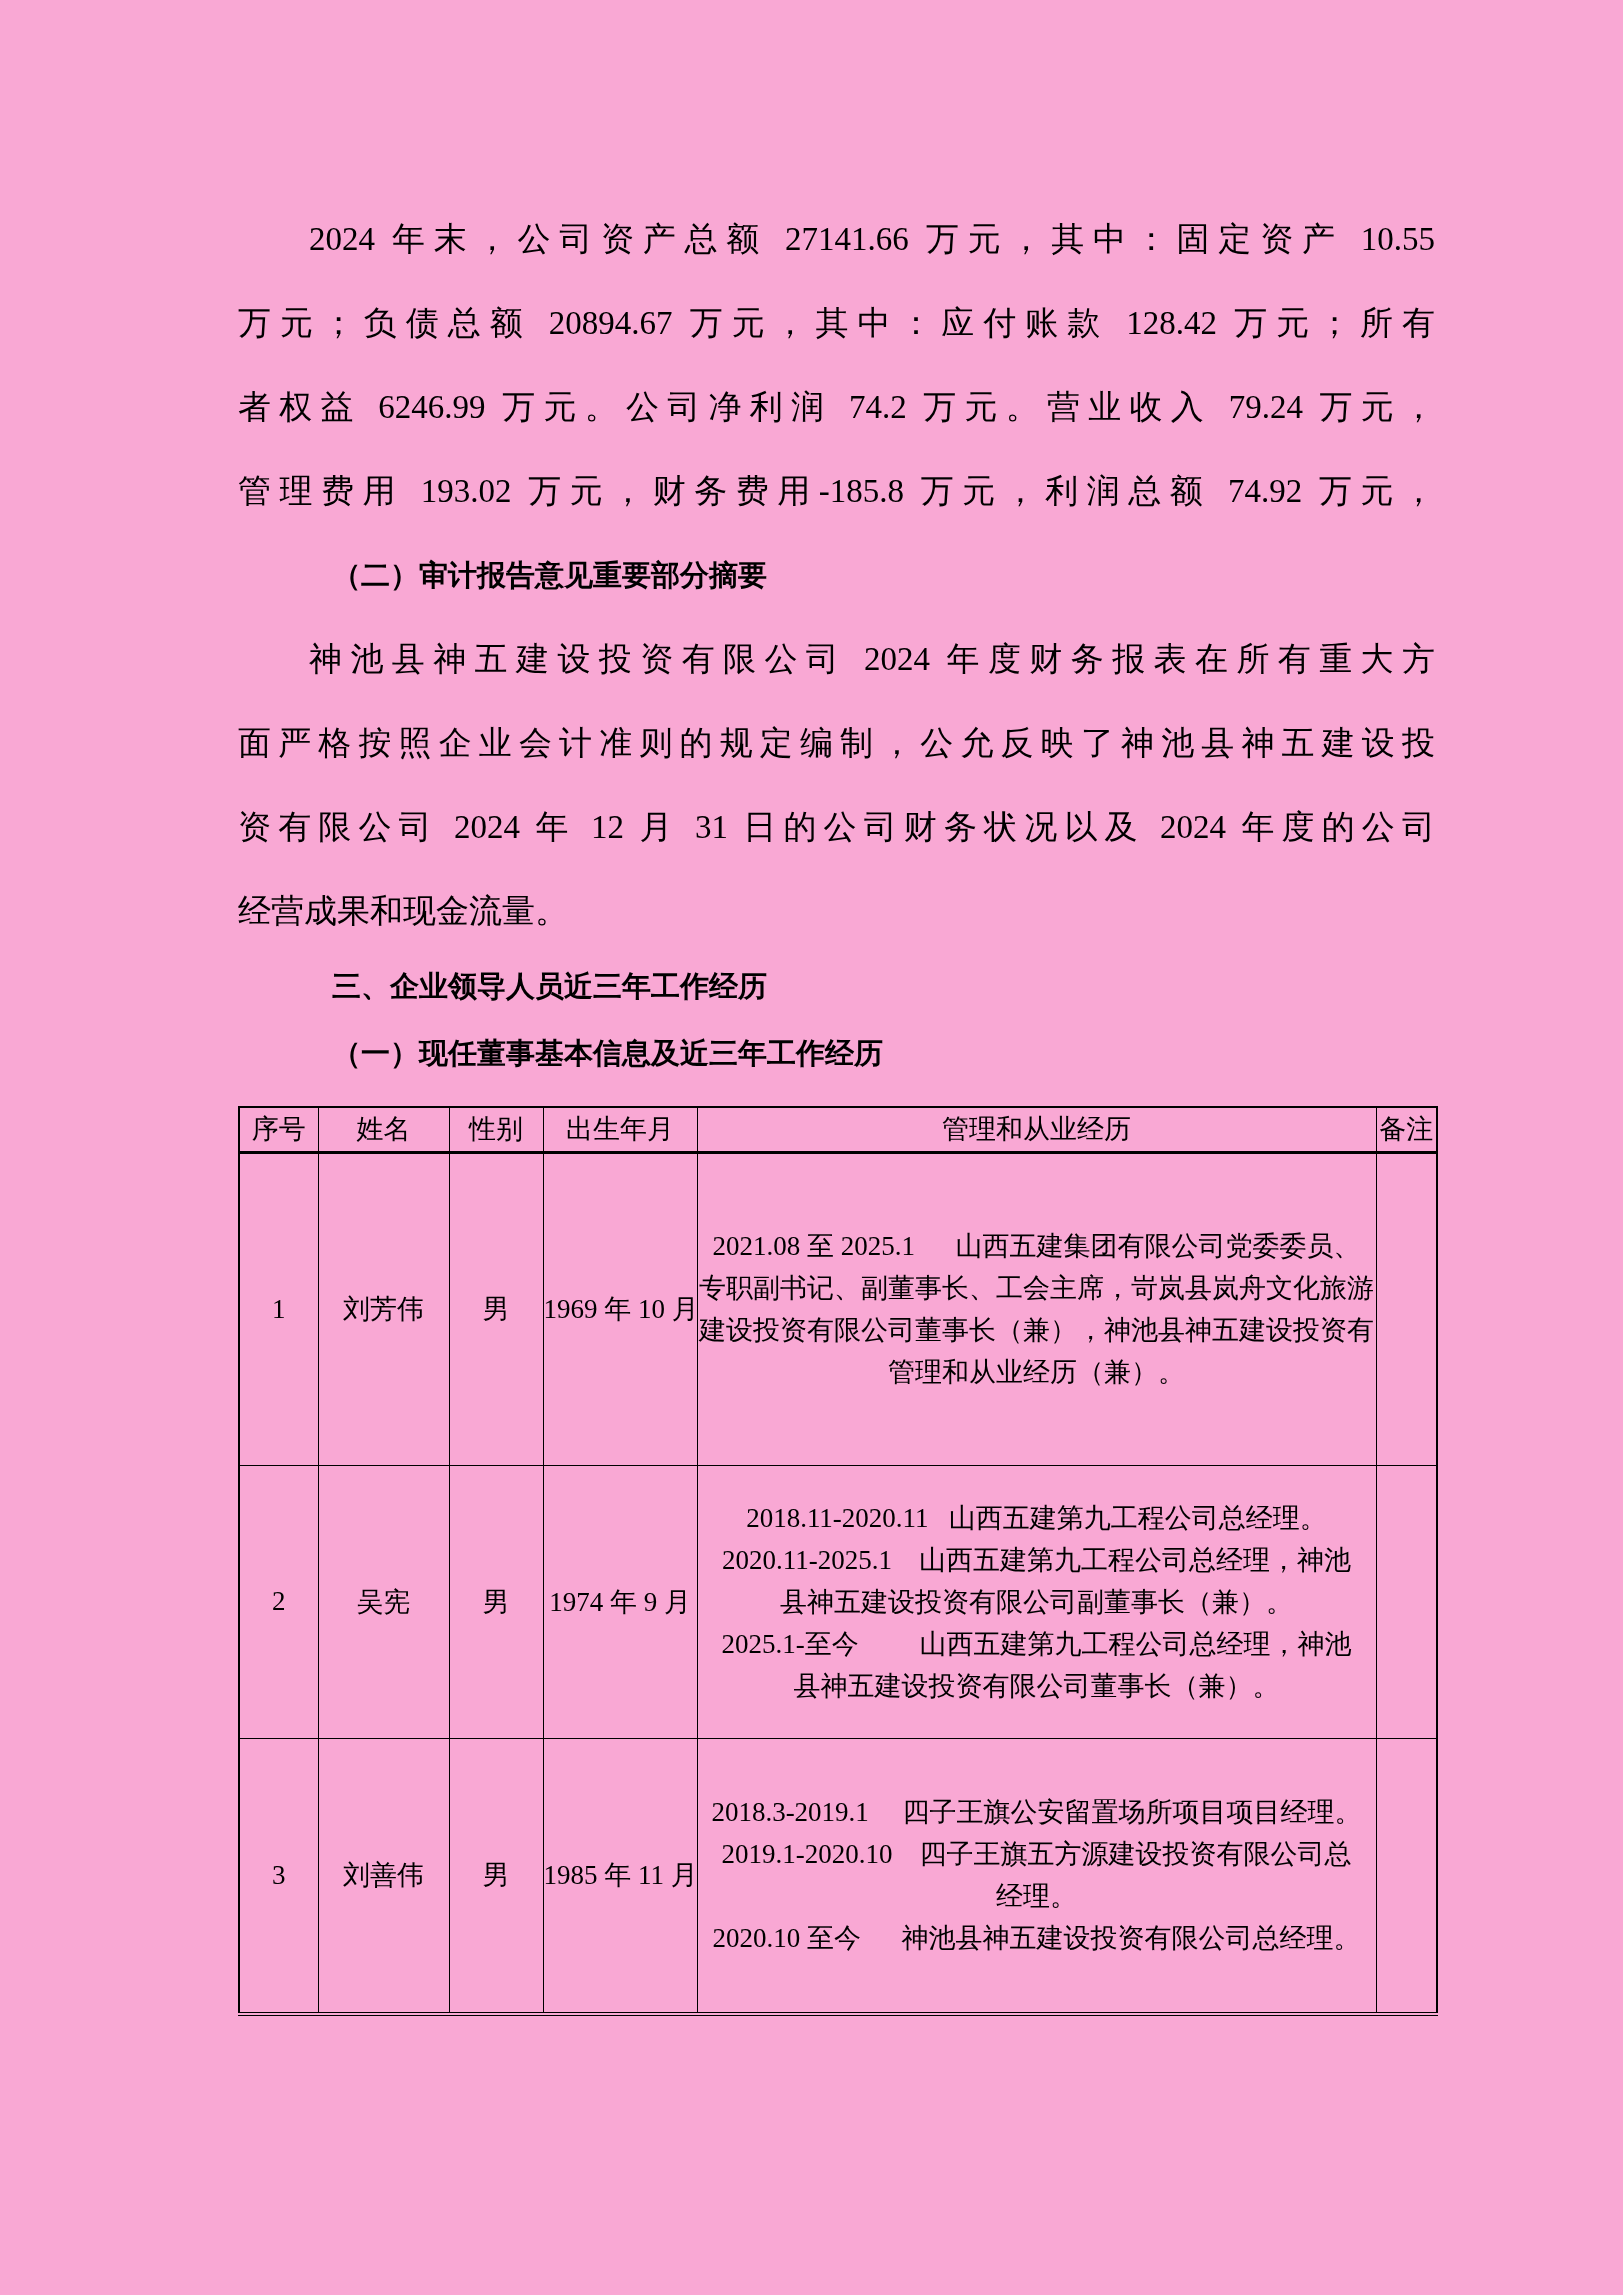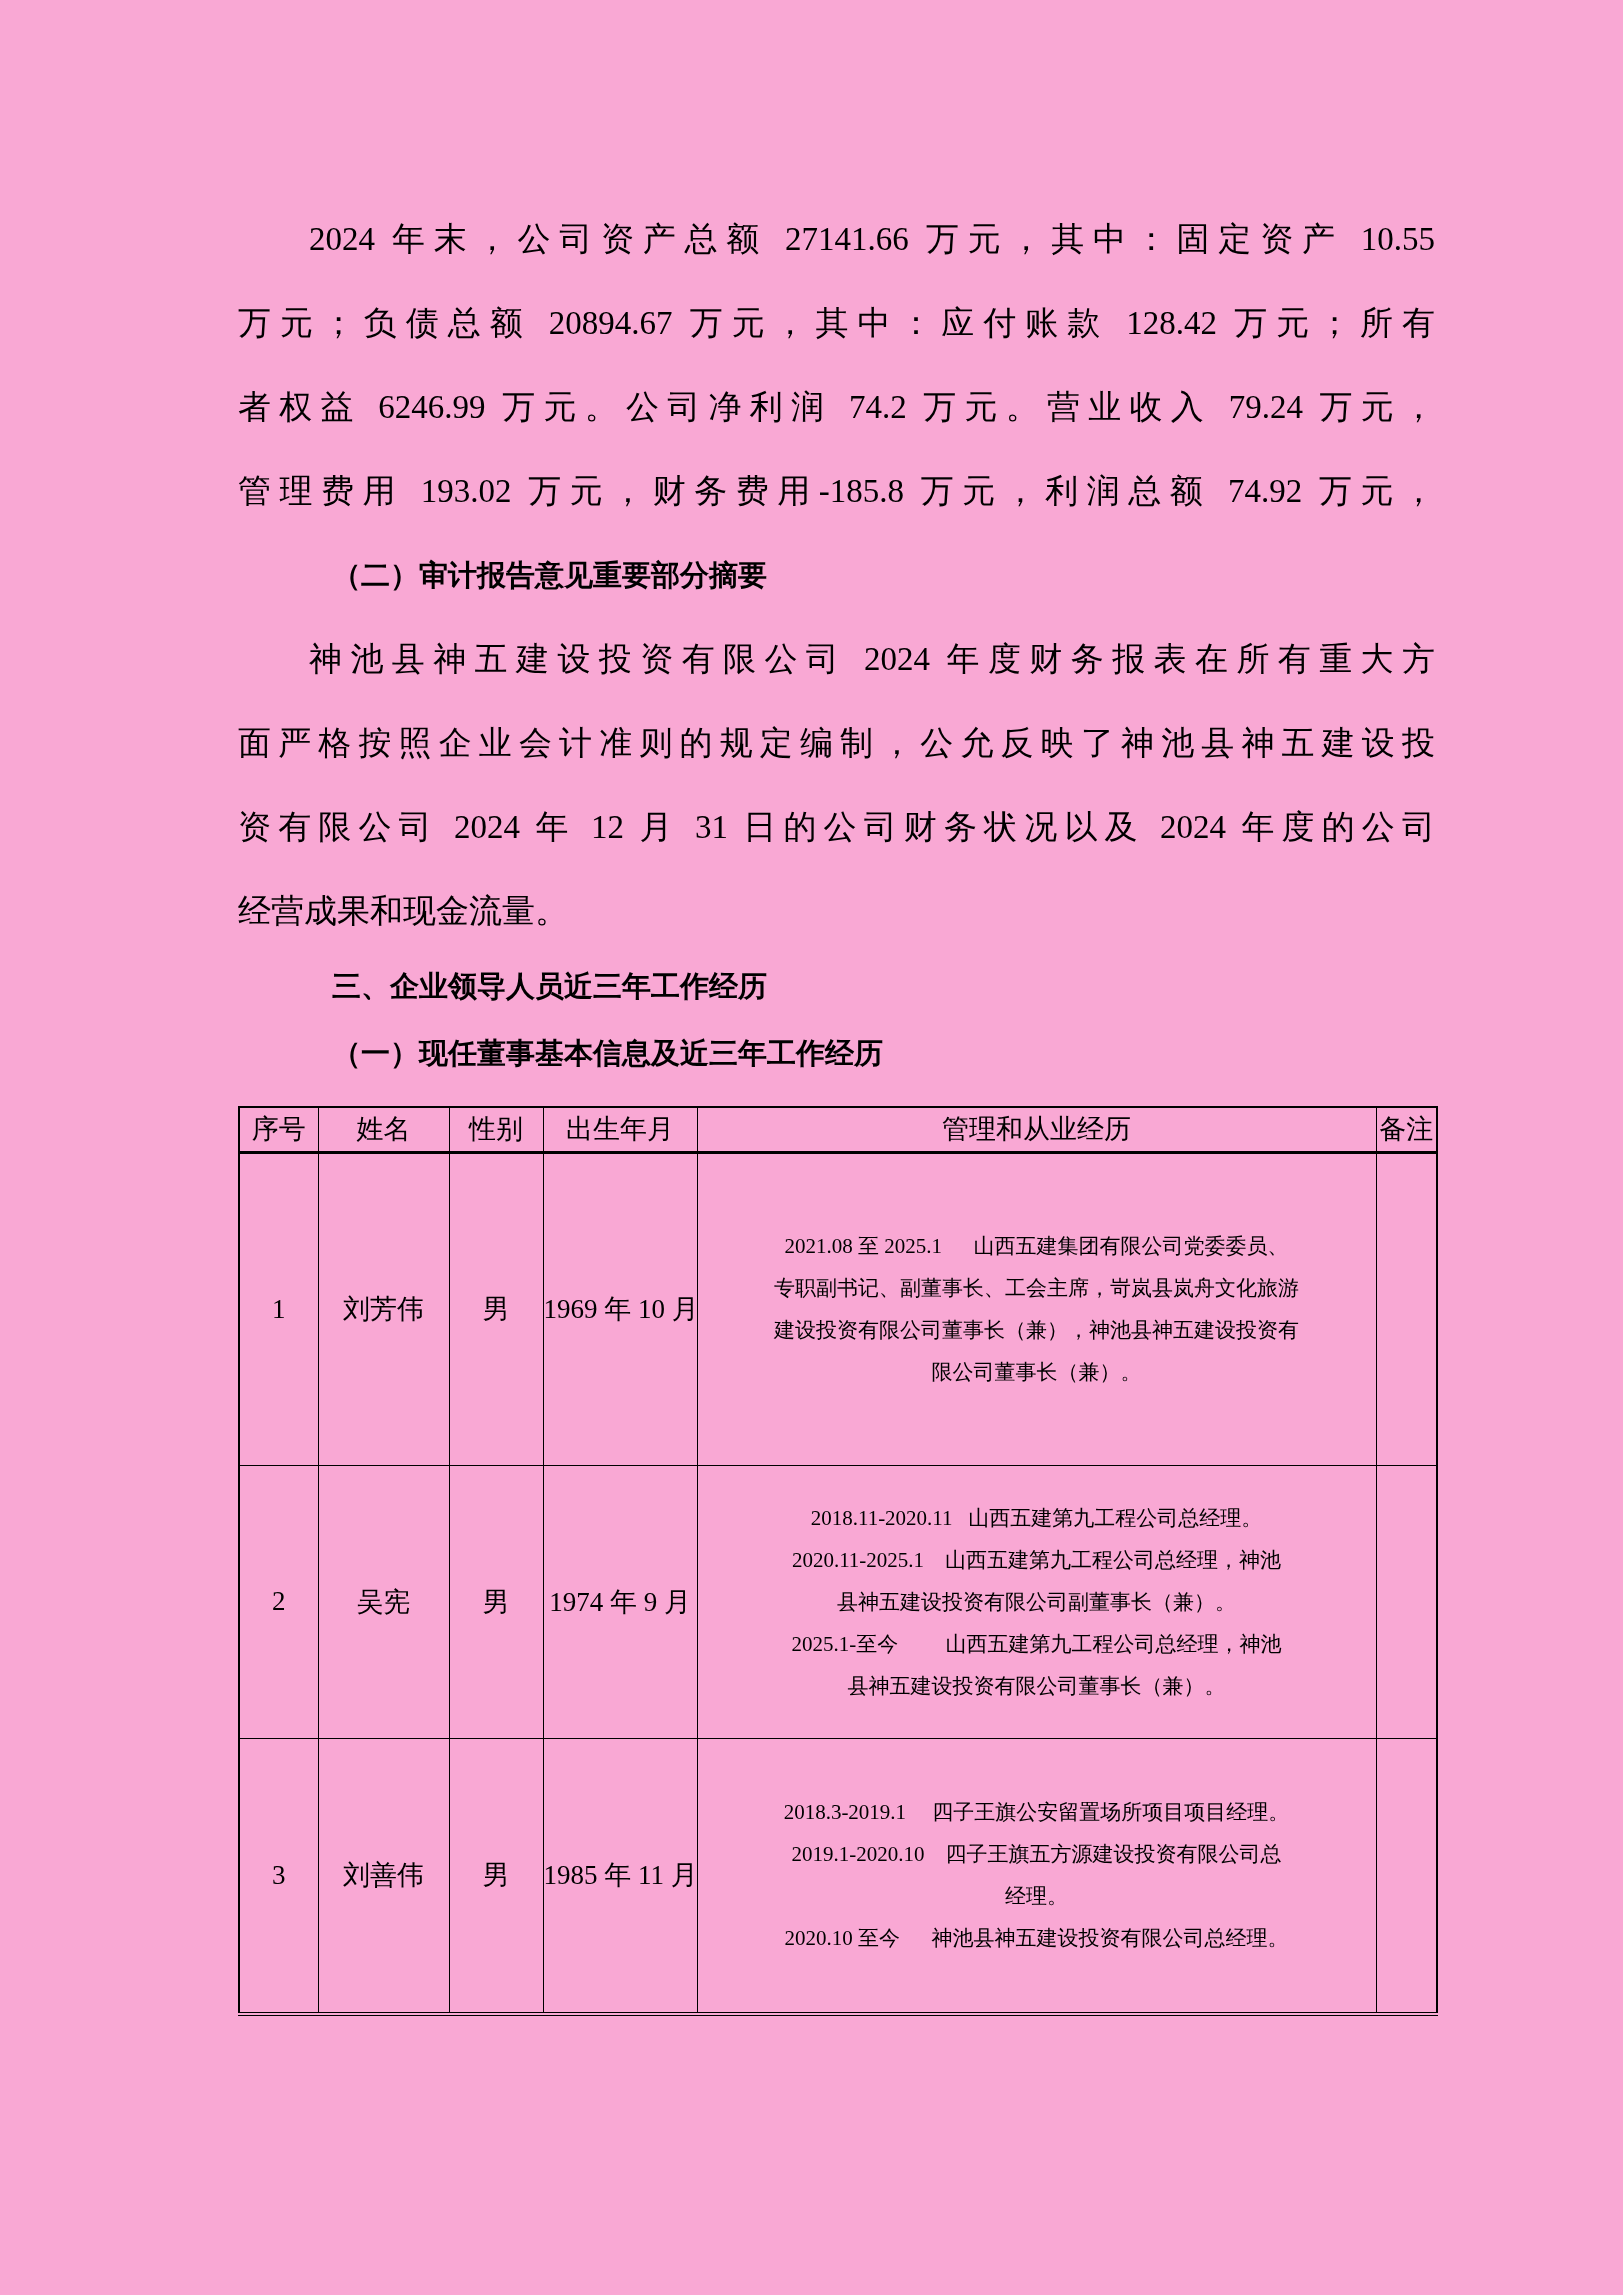--- a/index.html
+++ b/index.html
@@ -71,21 +71,21 @@
   thead tr { height: 45px; }
   tr.r1 { height: 313px; }
   tr.r2 { height: 273px; }
   tr.r3 { height: 276px; }
   td.exp {
     text-align: left;
     padding: 0 4.8px 0 7.1px;
     white-space: normal;
   }
   .tline {
-    font-size: 21px;
+    font-size: 27px;
     line-height: 42px;
     white-space: pre;
     overflow: hidden;
     text-align: center;
   }
 </style>
 </head>
 <body>
 
 <div class="page">
@@ -133,21 +133,21 @@
       <tbody>
         <tr class="r1">
           <td>1</td>
           <td>刘芳伟</td>
           <td>男</td>
           <td>1969 年 10 月</td>
           <td class="exp">
             <div class="tline">2021.08 至 2025.1      山西五建集团有限公司党委委员、</div>
             <div class="tline">专职副书记、副董事长、工会主席，岢岚县岚舟文化旅游</div>
             <div class="tline">建设投资有限公司董事长（兼），神池县神五建设投资有</div>
-            <div class="tline">限公司董事长（兼）。</div>
+            <div class="tline">管理和从业经历（兼）。</div>
           </td>
           <td></td>
         </tr>
         <tr class="r2">
           <td>2</td>
           <td>吴宪</td>
           <td>男</td>
           <td>1974 年 9 月</td>
           <td class="exp">
             <div class="tline">2018.11-2020.11   山西五建第九工程公司总经理。</div>

